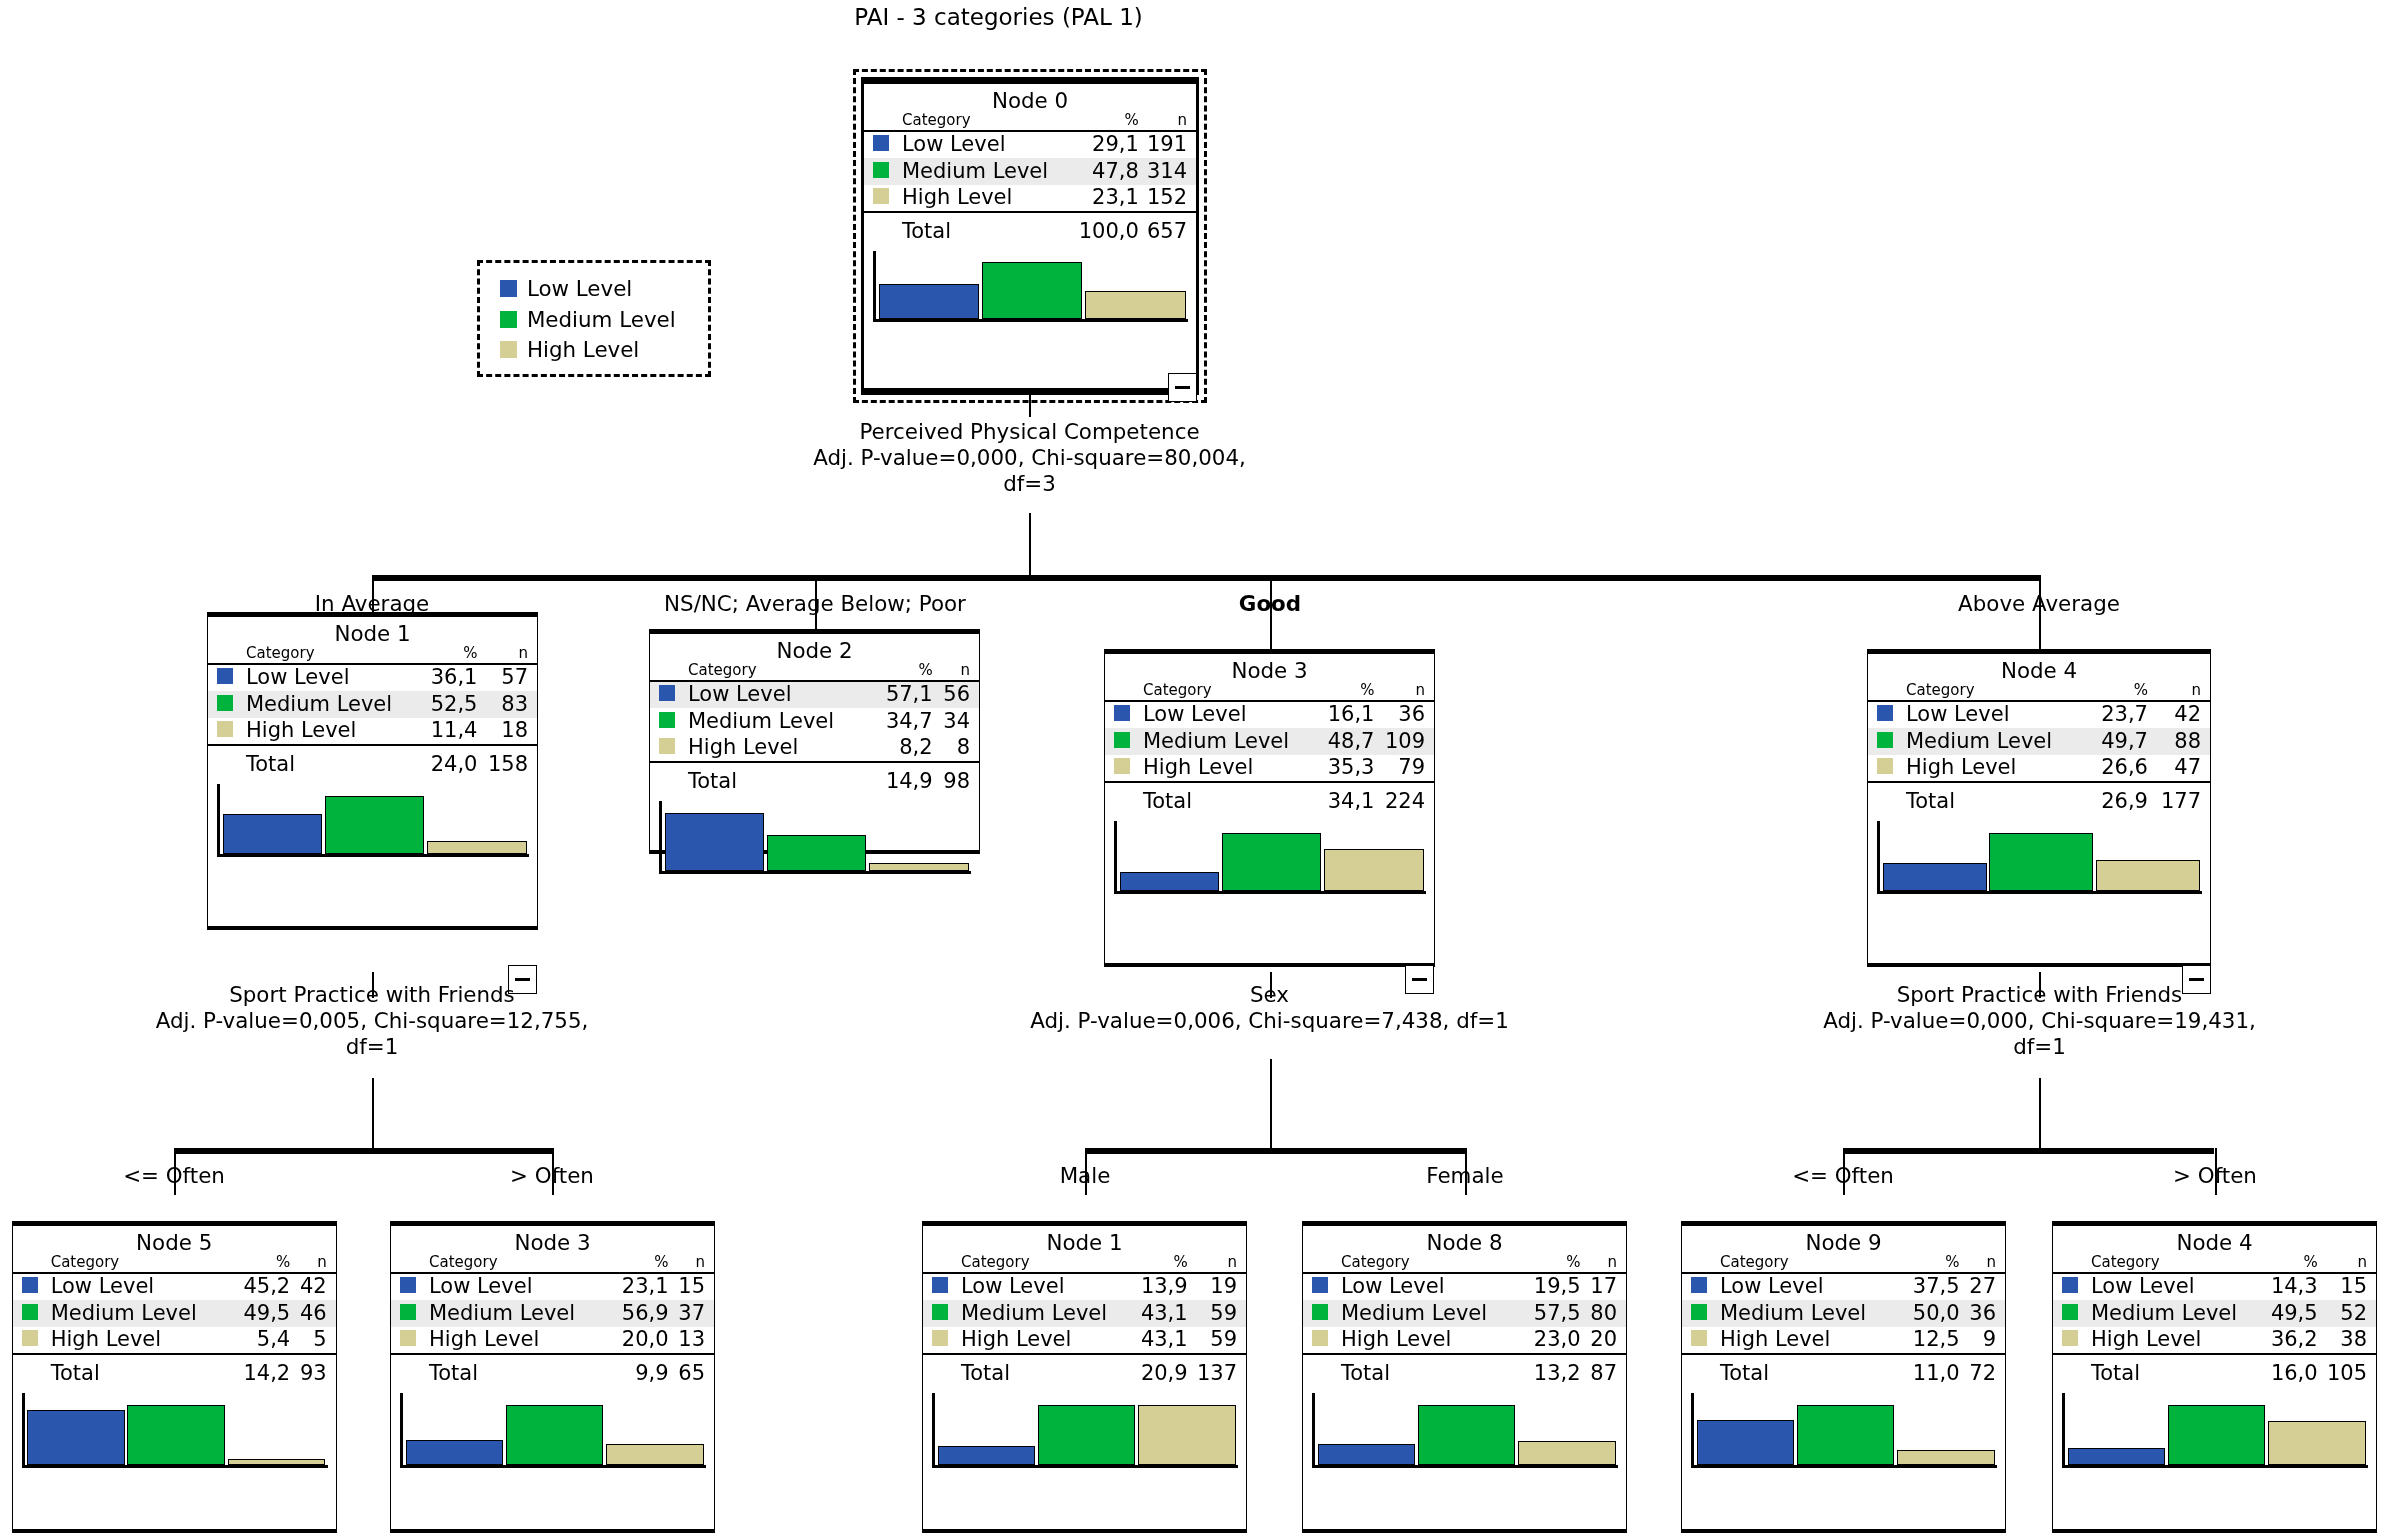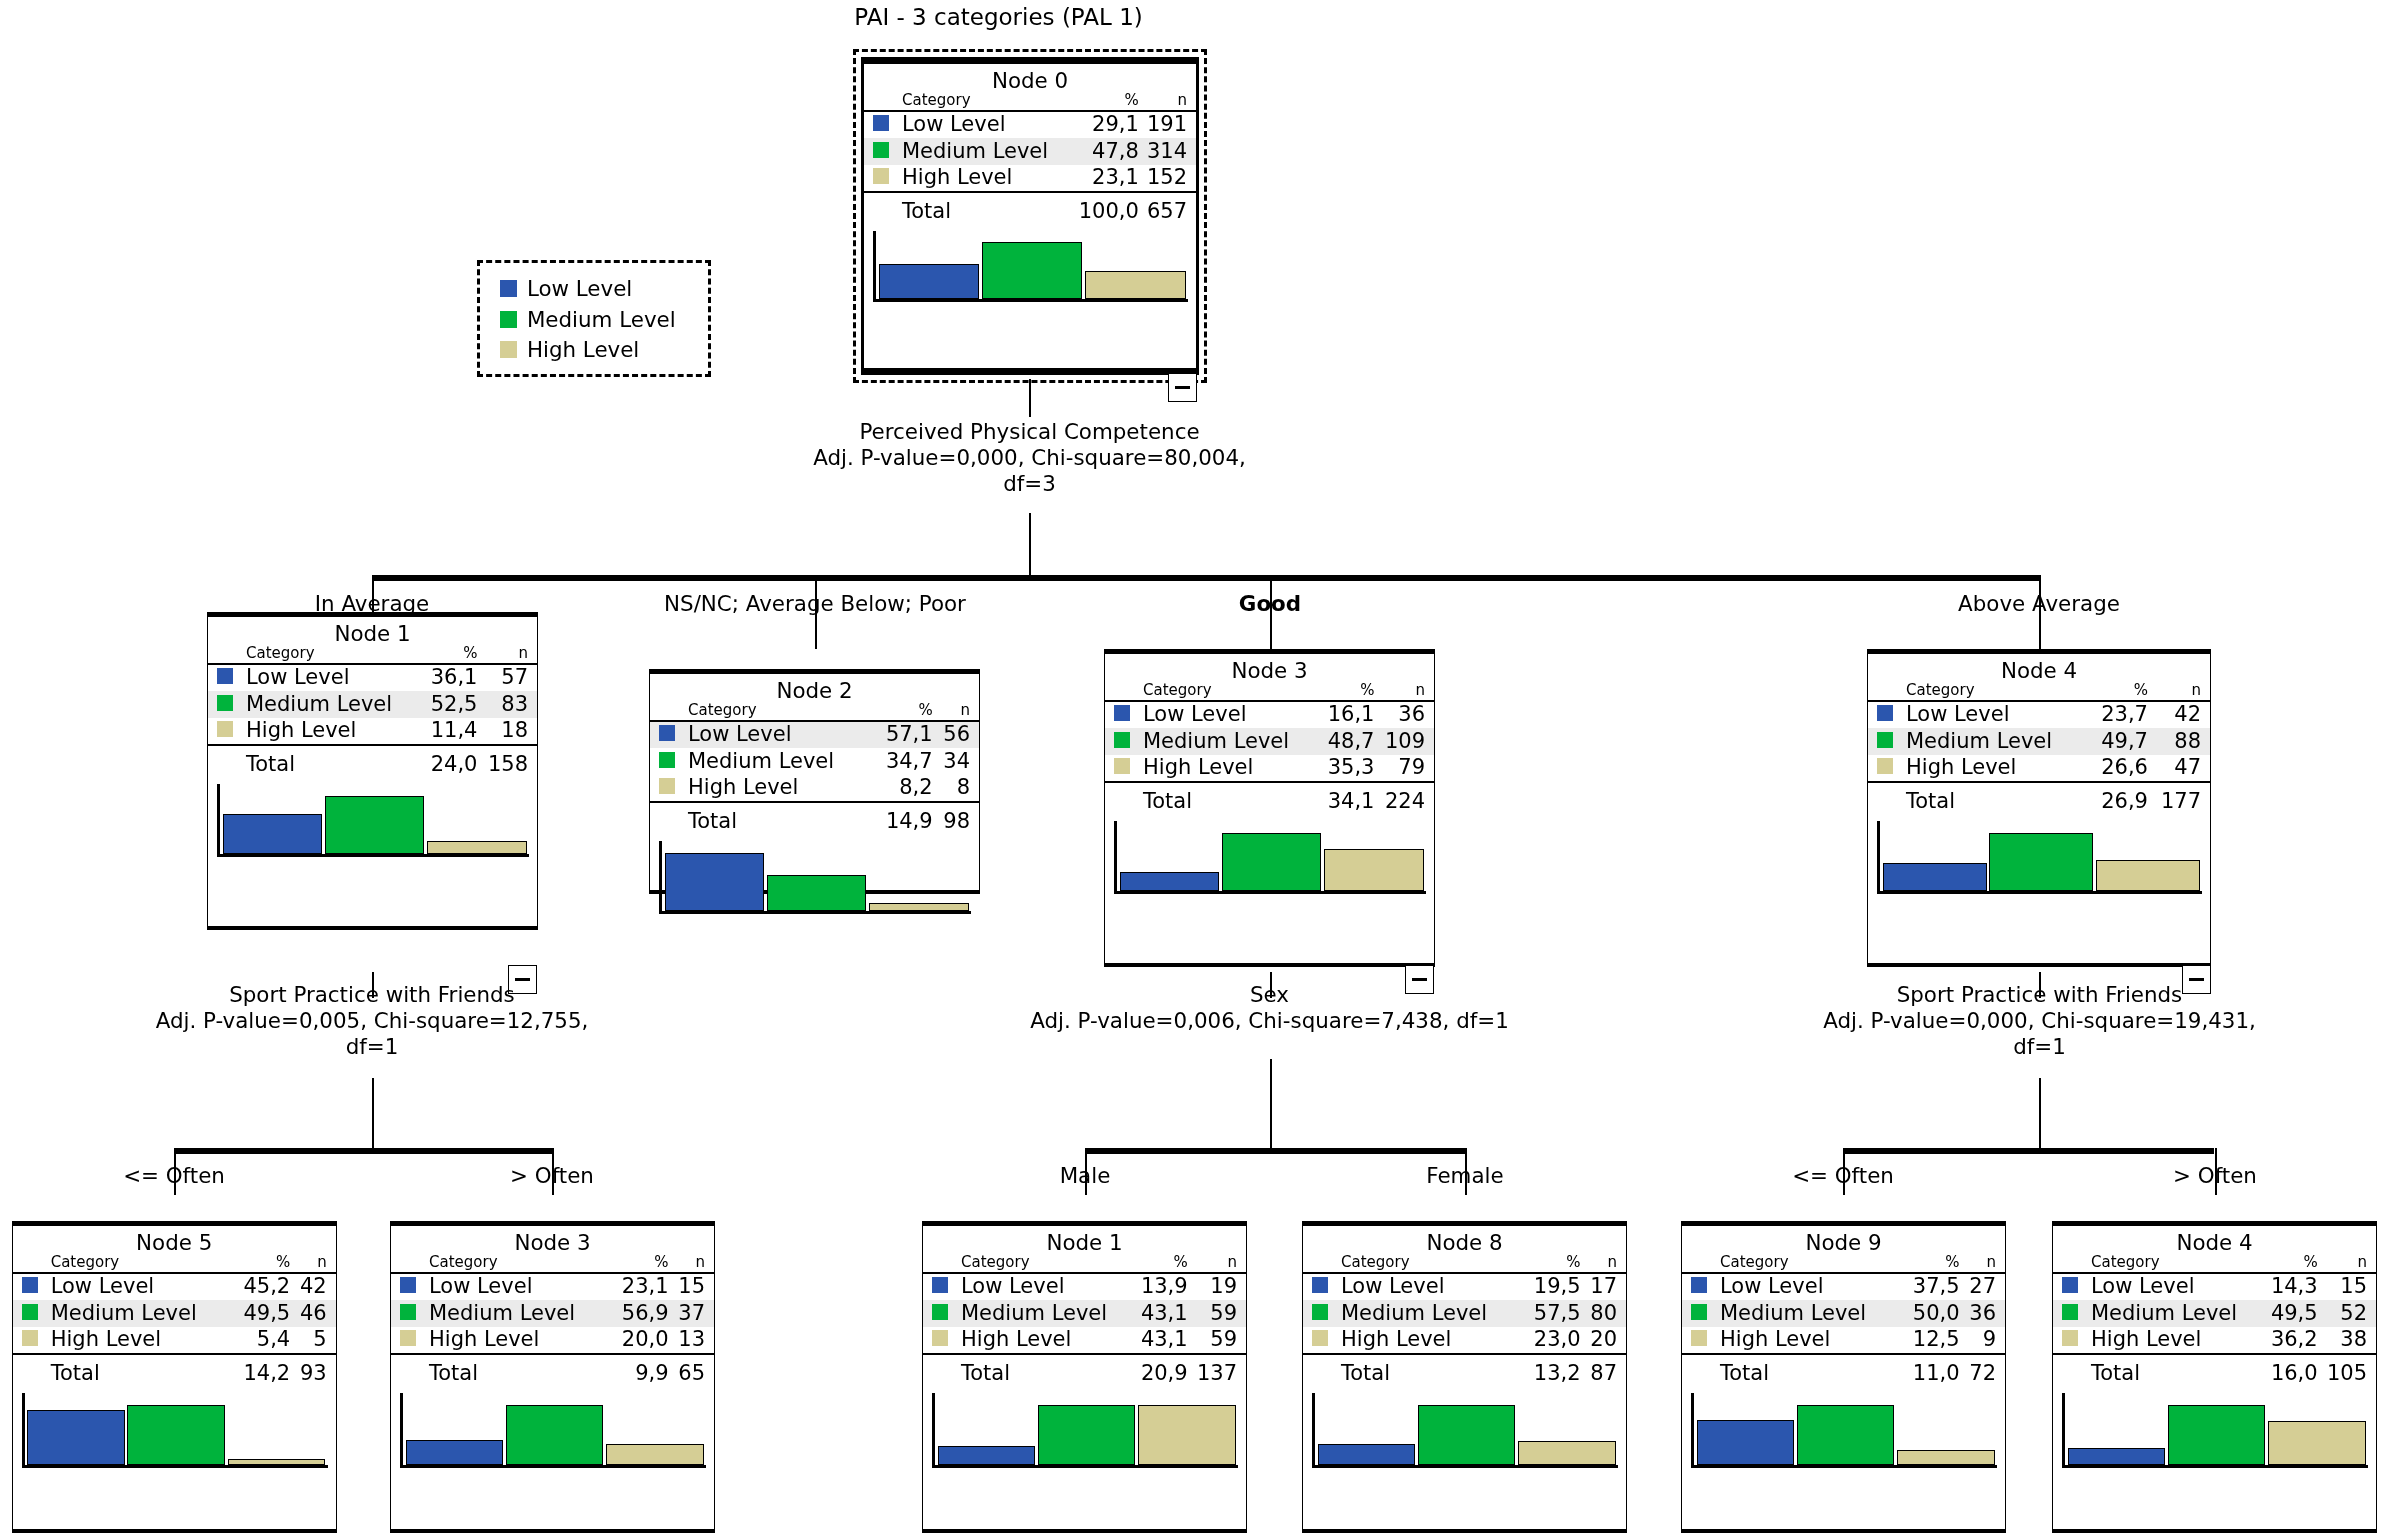--- a/index.html
+++ b/index.html
@@ -58,20 +58,21 @@
     background:#fff;
     border:1.9px solid #000;
     border-top:5.8px solid #000;
     border-bottom:4.5px solid #000;
   }
   .node.root{
     border:3.2px solid #000;
     border-top:7.1px solid #000;
     border-bottom:7.1px solid #000;
     outline:none;
+    margin-top:20px;
   }
   .node.root::before{
     content:"";
     position:absolute;
     left:-11px; top:-15px;
     right:-11px; bottom:-15px;
     border:3.2px dashed #000;
     pointer-events:none;
   }
   .node-title{
@@ -299,21 +300,21 @@
           <div class="bars">
             <div class="bar" style="height: 40px; background: rgb(43, 86, 174);"></div>
             <div class="bar" style="height: 58px; background: rgb(0, 179, 60);"></div>
             <div class="bar" style="height: 13px; background: rgb(213, 206, 149);"></div>
           </div>
         </div>
       </div>
       <div class="collapse-btn" style="left: 508px; top: 965px;">
         <span></span>
       </div>
-      <div class="node" style="left: 649px; top: 669px; width: 331px; height: 225px;">
+      <div class="node" style="left: 649px; top: 629px; width: 331px; height: 225px;">
         <div class="node-title">Node 2</div>
         <table class="tbl">
           <tbody>
             <tr class="hdr">
               <td class="c-sw"></td>
               <td class="c-name">Category</td>
               <td class="c-pct">%</td>
               <td class="c-n">n</td>
             </tr>
             <tr class="row hl">

